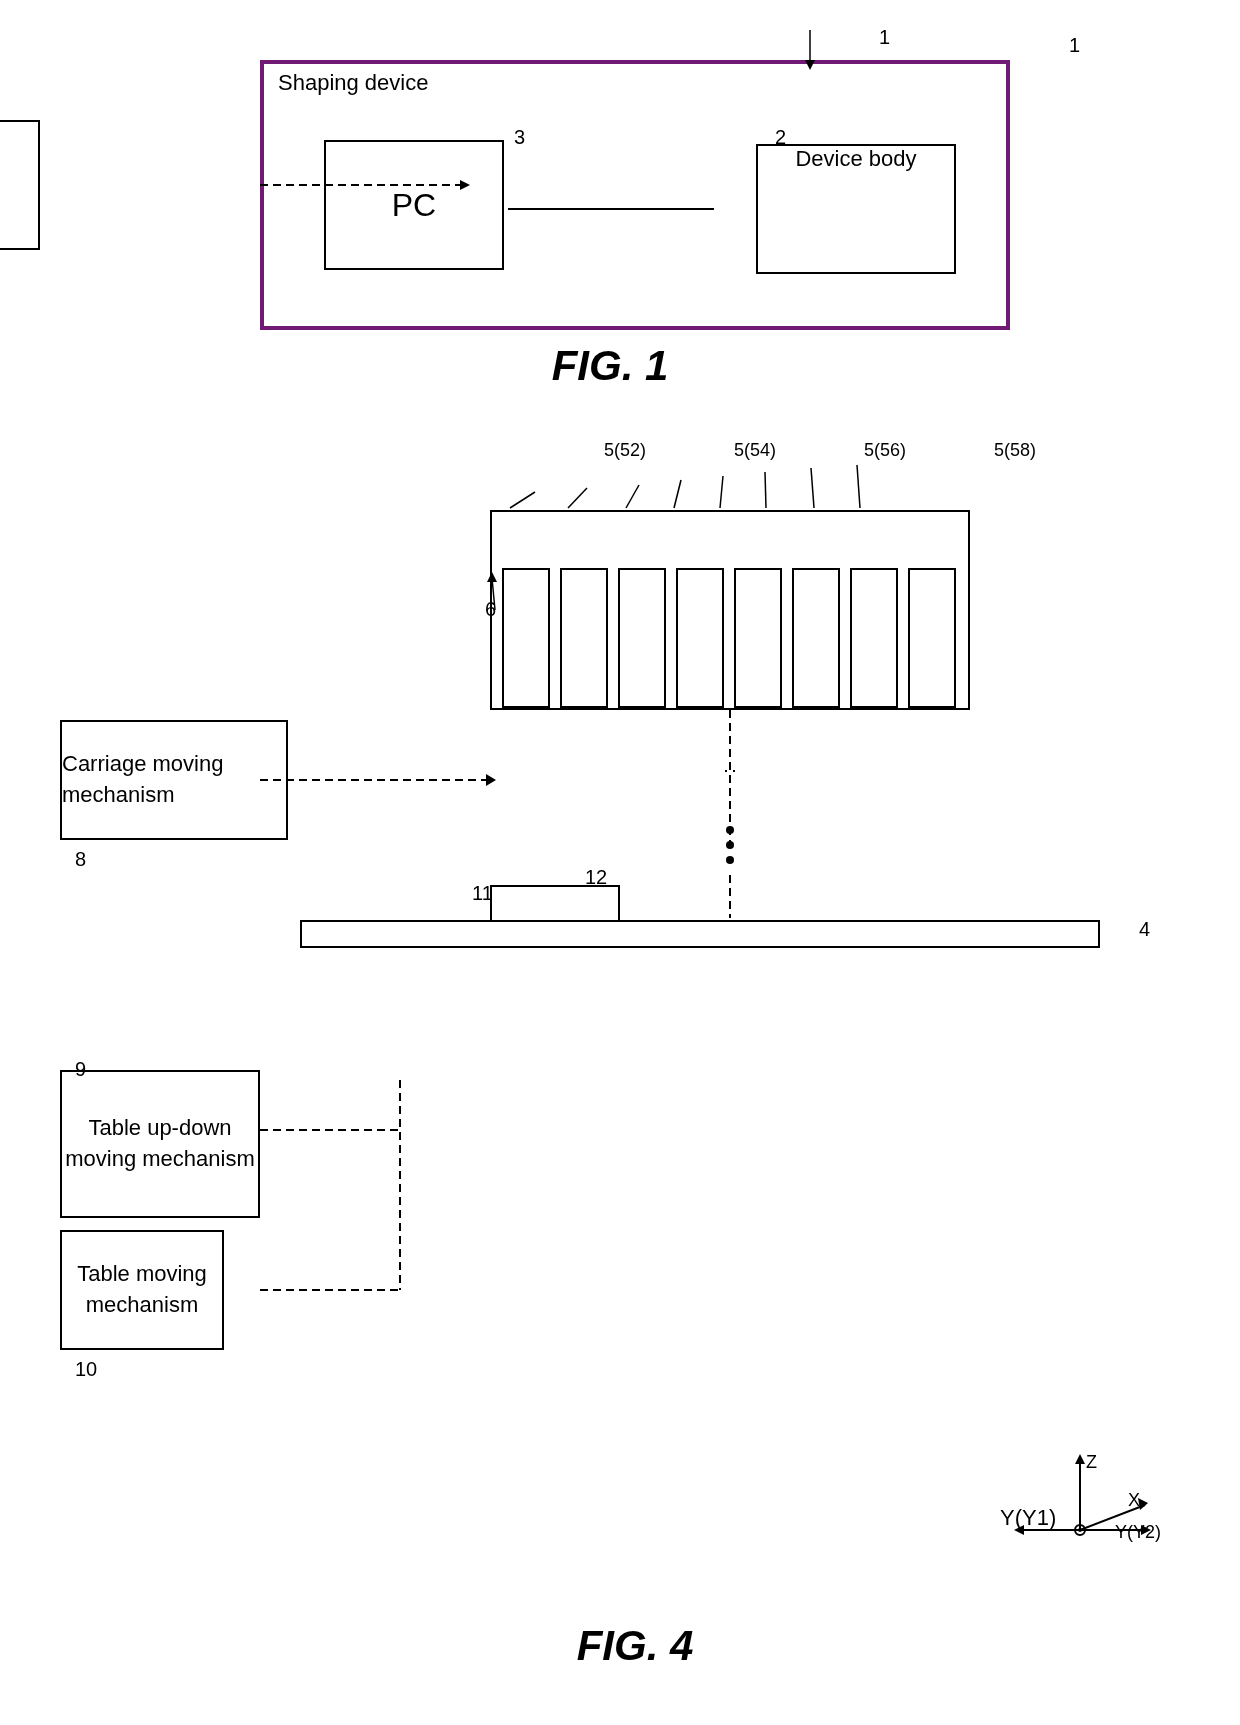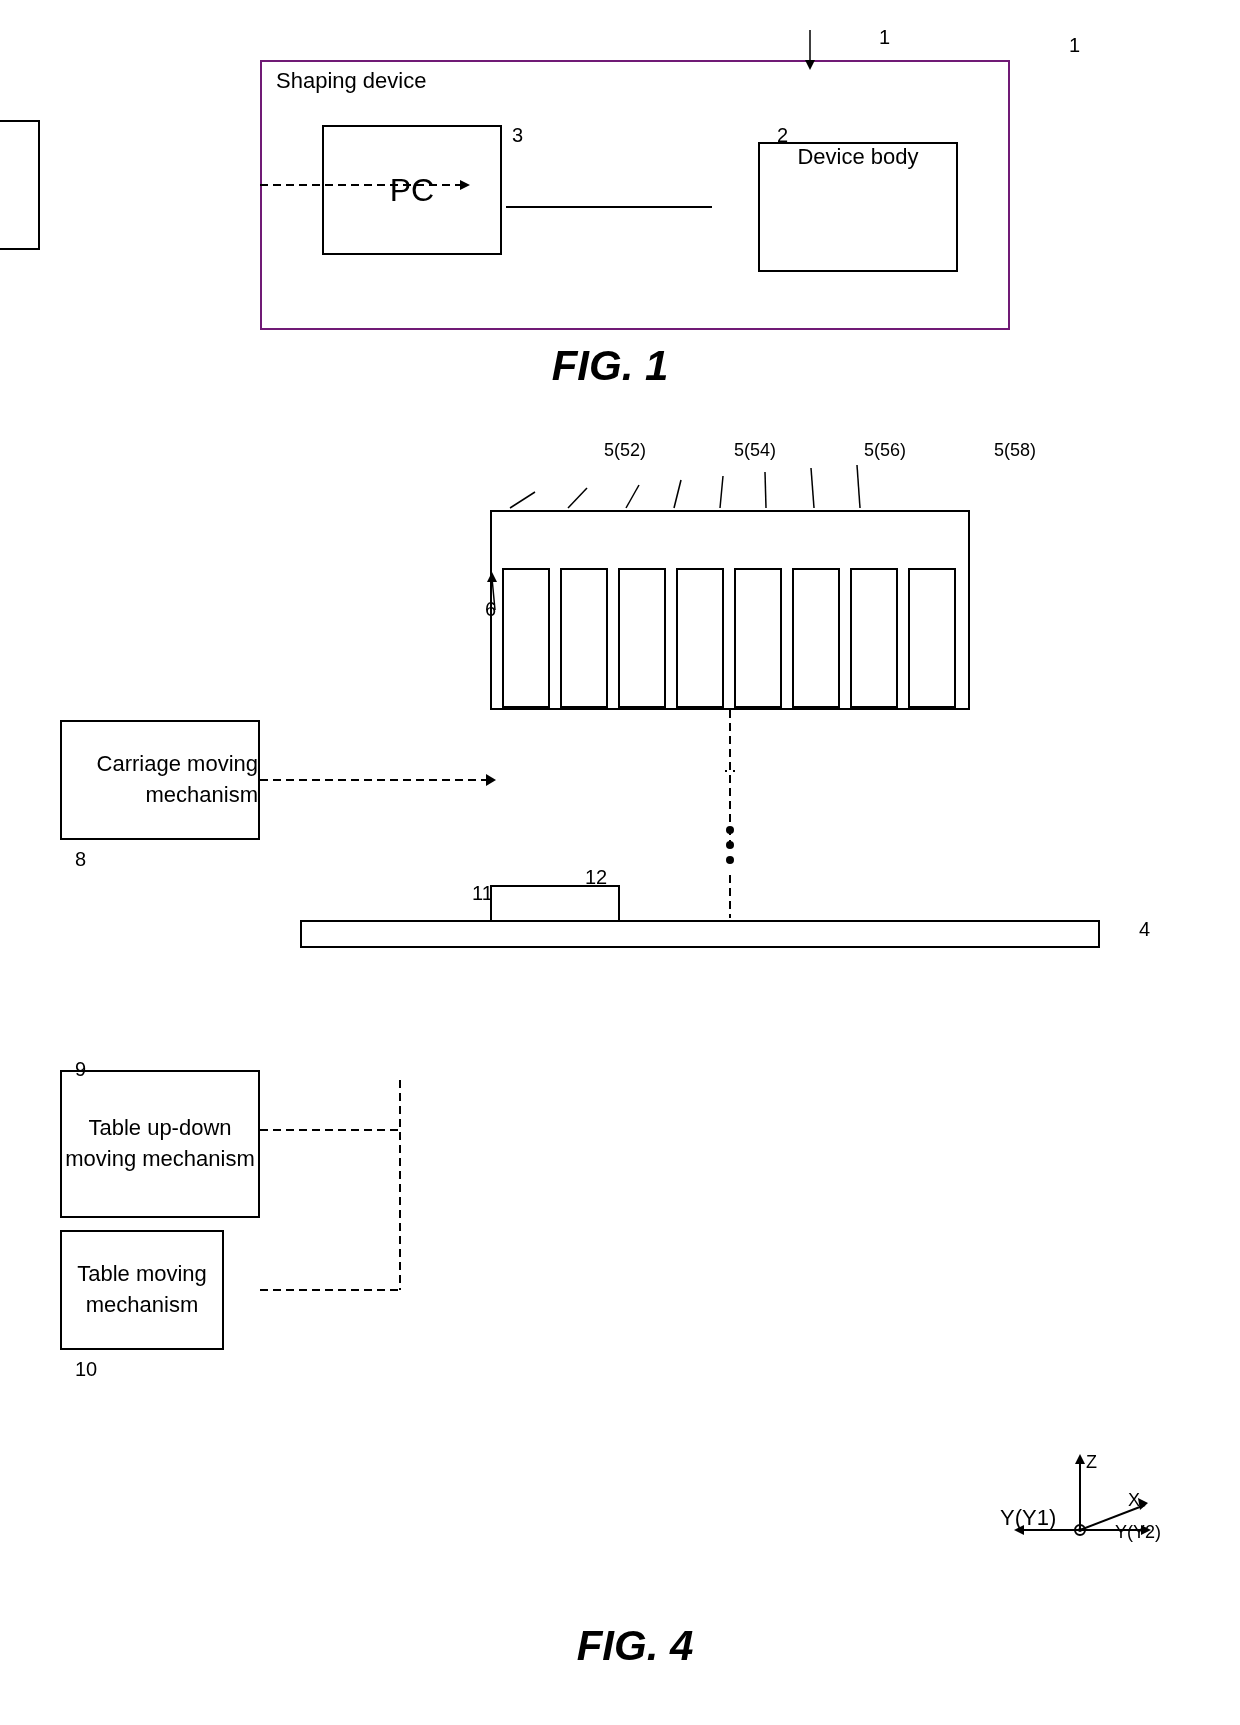--- a/index.html
+++ b/index.html
@@ -38,36 +38,36 @@
       font-style: italic;
     }
 
     
     .shaping-device-box {
       position: absolute;
       top: 40px;
       left: 200px;
       width: 750px;
       height: 270px;
-      border: 2px solid #701a75;
+      border: 4px solid #701a75;
     }
 
     .shaping-device-label {
       position: absolute;
       top: -2px;
       left: 10px;
       font-size: 22px;
       background: #fff;
       padding: 0 4px;
     }
 
     
     .pc-box {
       position: absolute;
-      top: 63px;
+      top: 76px;
       left: 60px;
       width: 180px;
       height: 130px;
       border: 2px solid #000;
       display: flex;
       align-items: center;
       justify-content: center;
     }
 
     .pc-label {
@@ -141,27 +141,27 @@
       font-size: 42px;
       font-weight: bold;
       font-style: italic;
     }
 
     
     .carriage-box {
       position: absolute;
       top: 290px;
       left: 0px;
-      width: 200px;
+      width: 228px;
       height: 120px;
       border: 2px solid #000;
       display: flex;
       align-items: center;
       justify-content: center;
-      text-align: right;
+      text-align: left;
     }
 
     .carriage-label {
       font-size: 22px;
       line-height: 1.4;
     }
 
     .label-8 {
       position: absolute;
       top: 418px;

